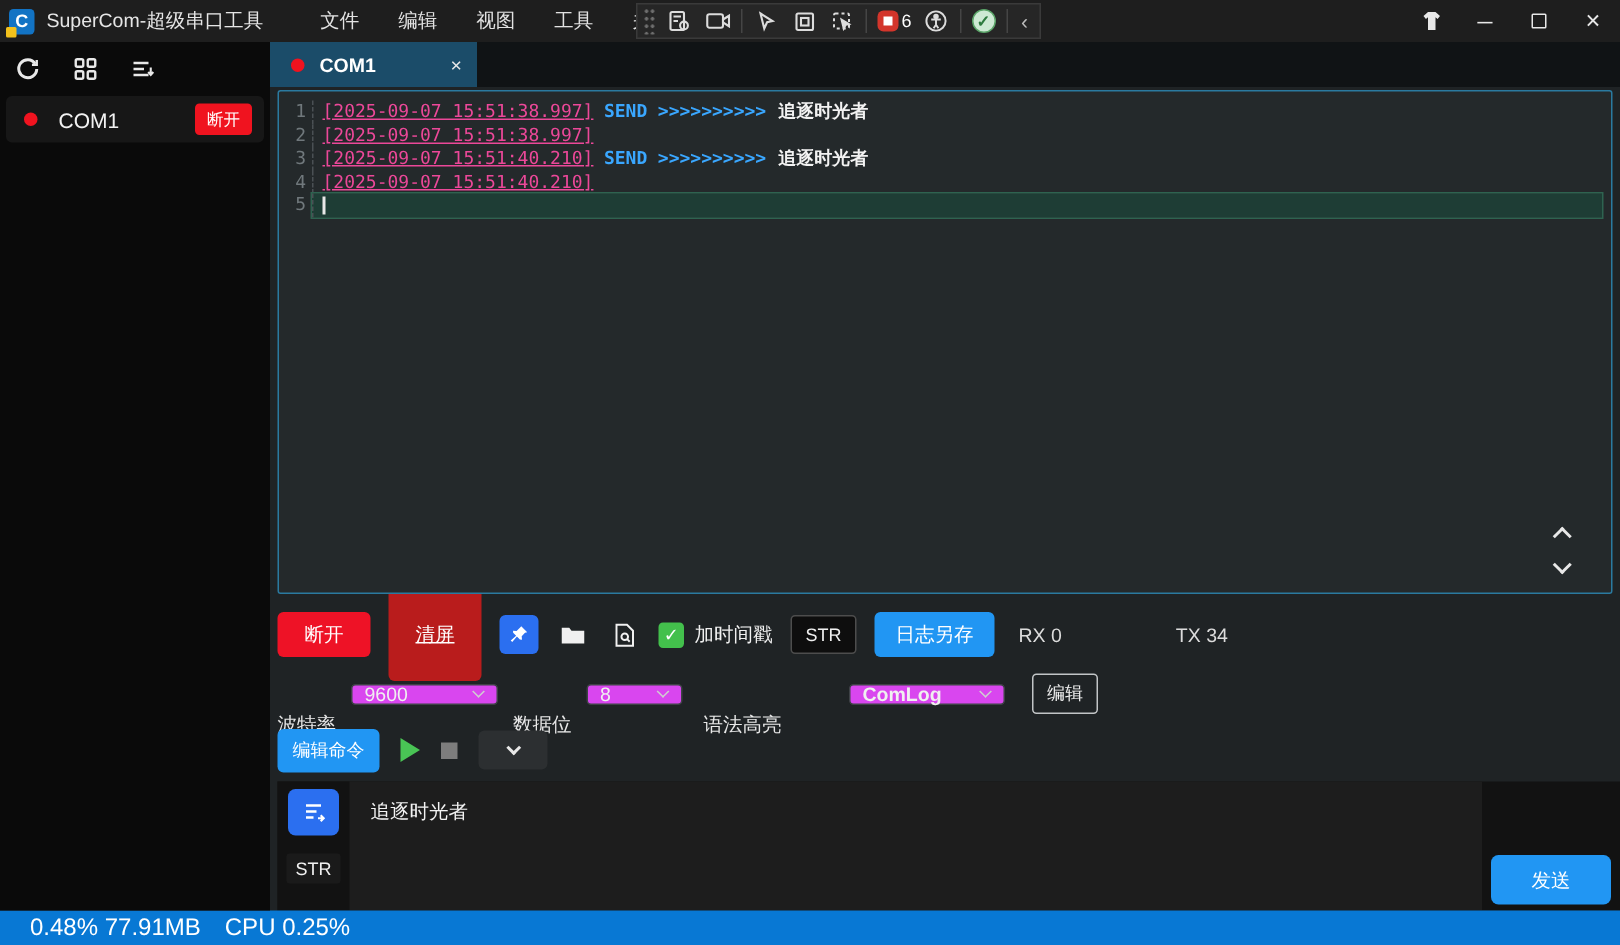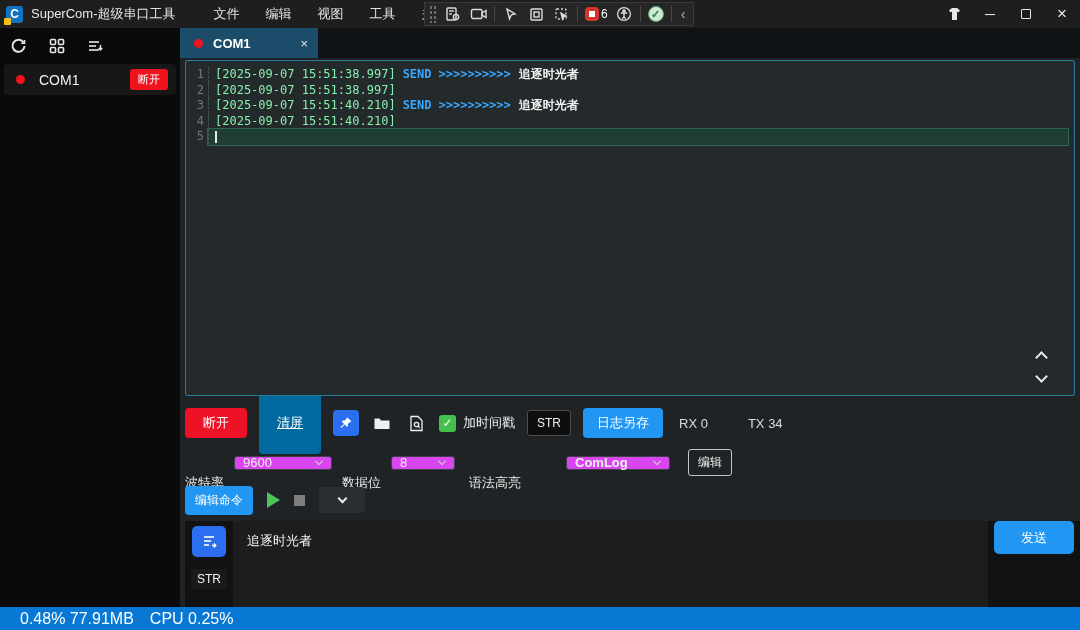--- a/index.html
+++ b/index.html
@@ -54,45 +54,45 @@
   .tab-close { color:#e8e8e8; font-size:13px; }
 
   
   .logwrap { flex:1; margin:2px 5px 0 5px; border:1px solid #2a7aa0; background:#24292b; border-radius:2px;
              position:relative; overflow:hidden; padding:6px 0 0 4px;
              font-family:"DejaVu Sans Mono", monospace; font-size:12px; line-height:15.5px; }
   .log-row { display:flex; }
   .ln { width:18px; text-align:right; color:#70787c; flex:none; padding-right:4px; }
   .lc { flex:1; border-left:1px dashed #4a5054; padding-left:6px; margin-right:6px; white-space:pre; color:#c9ced1; }
   .lc.cur { background:#1e3d35; outline:1px solid #2e6350; }
-  .ts { color:#86efac; }
+  .ts { color:#ec4899;text-decoration:underline; }
   .tag { color:#3aa7ff; font-weight:bold; margin:0 7px; }
   .arr { color:#3aa7ff; font-weight:bold; margin-right:8px; }
   .msg { color:#f2f2f2; font-weight:bold; }
   .caret { display:inline-block; width:2px; height:12px; background:#e8e8e8; vertical-align:middle; }
   .scrollers { position:absolute; right:28px; bottom:14px; display:flex; flex-direction:column; gap:10px; }
   .chev { width:9px; height:9px; border-right:2.2px solid #e8e8e8; border-bottom:2.2px solid #e8e8e8; }
   .chev.up { transform:rotate(-135deg); }
   .chev.down { transform:rotate(45deg); }
 
   
   .actionrow { height:34px; margin:10px 5px 0 5px; display:flex; align-items:center; gap:12px; flex:none; }
   .btn { border:none; border-radius:4px; color:#fff; font-size:13px; font-family:inherit; padding:6px 14px; }
   .btn-red { background:#ee1226; padding:6px 18px; }
-  .btn-pink { background:#0369a1; padding:22px 18px;text-decoration:underline; }
+  .btn-pink { background:#b91c1c; padding:22px 18px;text-decoration:underline; }
   .btn-blue { background:#2196f3; }
   .iconbtn-blue { width:26px; height:26px; background:#2b6ff0; border:none; border-radius:4px; display:flex; align-items:center; justify-content:center; color:#fff; }
   .plainic { width:22px; height:22px; display:flex; align-items:center; justify-content:center; color:#f0f0f0; }
   .ck { display:flex; align-items:center; gap:7px; }
   .ckbox { width:17px; height:17px; background:#43c04c; border-radius:3px; color:#fff; font-size:12px; display:flex; align-items:center; justify-content:center; }
   .ck-label { color:#f0f0f0; }
   .btn-str { background:#0e0e0e; border:1px solid #4d4d4d; border-radius:3px; color:#f0f0f0; font-size:12px; padding:5px 9px; font-family:inherit; }
   .counter { color:#dcdcdc; font-size:13px; }
   .counter.rx { margin-left:4px; }
-  .counter.tx { margin-left:28px; }
+  .counter.tx { margin-left:64px; }
 
   
   .settingsrow { height:33px; margin:6px 5px 0 5px; display:flex; align-items:center; gap:10px; flex:none; }
   .lbl { color:#e8e8e8;margin-top:41px; }
   .select { height:14px; background:#d946ef; border:1px solid #3e4246; border-radius:3px; display:flex; align-items:center;
             padding:0 8px; color:#f0f0f0; }
   .select .val { flex:1; }
   .select .chev { width:6px; height:6px; border-color:#cfcfcf; transform:rotate(45deg); margin:-3px 1px 0 8px; border-width:1.6px; }
   .sel-baud { width:98px; }
   .sel-bits { width:64px; margin-right:4px; }
@@ -106,21 +106,21 @@
   .stop { width:11px; height:11px; background:#7d7d7d; }
   .dropbox { width:46px; height:26px; background:#2c2f31; border:none; border-radius:4px; display:flex; align-items:center; justify-content:center; }
   .dropbox .chev { width:7px; height:7px; border-color:#e8e8e8; transform:rotate(45deg); margin-top:-3px; }
 
   
   .sendpanel { height:86px; margin:5px 0 0 5px; display:flex; background:#121212; flex:none; }
   .sp-left { width:48px; flex:none; display:flex; flex-direction:column; align-items:center; padding-top:5px; background:#121212; }
   .sp-sendlist { width:34px; height:31px; background:#2b6ff0; border:none; border-radius:5px; color:#fff; display:flex; align-items:center; justify-content:center; }
   .sp-mode { margin-top:12px; color:#f0f0f0; font-size:12px; background:#1a1a1a; padding:3px 6px; border-radius:2px; }
   .sp-text { flex:1; background:#1d1d1d; padding:11px 14px; color:#f2f2f2; font-size:13px; }
-  .sp-right { width:92px; flex:none; display:flex; justify-content:center; padding-bottom:4px; }
+  .sp-right { width:92px; flex:none; display:flex; align-items:flex-end; justify-content:center; padding-bottom:4px; }
   .btn-send { background:#2196f3; width:80px; height:33px; border:none; border-radius:5px; color:#fff; font-size:13px; font-family:inherit; }
 
   
   .statusbar { height:23px; background:#0878d4; display:flex; align-items:center; flex:none; color:#fff; font-size:16px; }
   .sb-mem { margin-left:20px; }
   .sb-cpu { margin-left:16px; }
 </style>
 </head>
 <body>
 

